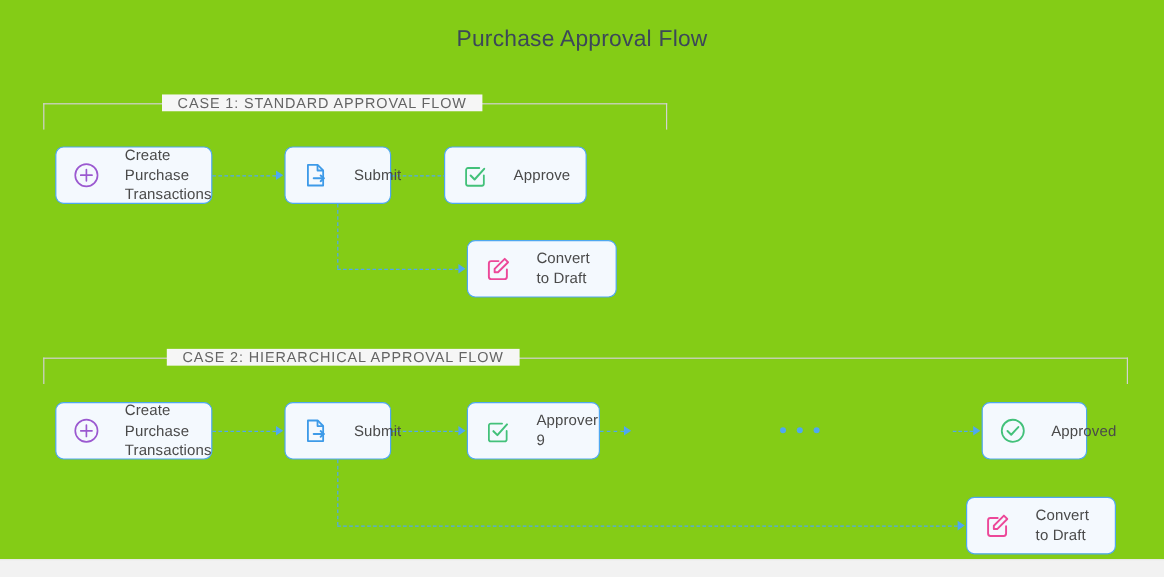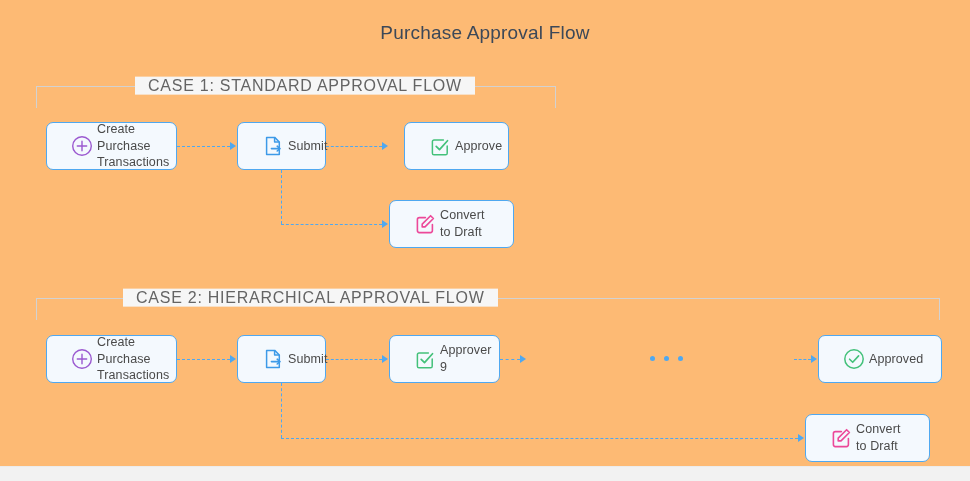--- a/index.html
+++ b/index.html
@@ -11,21 +11,21 @@
     width: 970px;
     height: 481px;
     background: #f7f7f7;
     font-family: "Liberation Sans", sans-serif;
     overflow: hidden;
   }
   #stage {
     position: relative;
     width: 970px;
     height: 481px;
-    background: #fdba74;
+    background: #84cc16;
     box-sizing: border-box;
   }
   #stage::after {
     content: "";
     position: absolute;
     left: 0;
     right: 0;
     bottom: 0;
     height: 14px;
     background: #f2f2f2;
@@ -60,37 +60,37 @@
     border: 1px solid #d2d2d2;
     border-bottom: none;
     box-sizing: border-box;
   }
   .case-legend {
     position: absolute;
     top: 0;
     transform: translateY(-52%);
     background: #f6f6f6;
     padding: 0 13px;
-    font-size: 16px;
+    font-size: 12px;
     letter-spacing: 0.75px;
     color: #646464;
     white-space: nowrap;
   }
 
   
   .node {
     position: absolute;
     box-sizing: border-box;
     background: #f4f9fe;
     border: 1.3px solid #4fa8f0;
     border-radius: 7px;
     display: flex;
     align-items: center;
-    gap: 3px;
-    padding: 0 23px;
+    gap: 20px;
+    padding: 0 13px;
     z-index: 3;
   }
   .node-icon {
     flex: 0 0 auto;
     width: 24px;
     height: 24px;
     display: block;
   }
   .node-label {
     font-size: 12.5px;
@@ -168,21 +168,21 @@
       <svg viewBox="0 0 24 24" width="24" height="24">
         <path d="M5.6 3.4 h8.1 l4.6 4.6 v12.6 h-12.7 z" fill="none" stroke="#3d9ae8" stroke-width="1.5" stroke-linejoin="round"></path>
         <path d="M13.6 3.4 v4.7 h4.7" fill="none" stroke="#3d9ae8" stroke-width="1.5" stroke-linejoin="round"></path>
         <path d="M10.4 14.6 h8.1" stroke="#3d9ae8" stroke-width="1.6" stroke-linecap="round"></path>
         <path d="M16.2 12.2 l2.7 2.4 l-2.7 2.4" fill="none" stroke="#3d9ae8" stroke-width="1.6" stroke-linejoin="round" stroke-linecap="round"></path>
       </svg>
     </span>
     <span class="node-label">Submit</span>
   </div>
 
-  <div class="node" style="left:404px; top:122px; width:105px; height:48px;">
+  <div class="node" style="left:370px; top:122px; width:119px; height:48px;">
     <span class="node-icon">
       <svg viewBox="0 0 24 24" width="24" height="24">
         <path d="M19.2 12.1 v7.1 a1.6 1.6 0 0 1 -1.6 1.6 h-11.6 a1.6 1.6 0 0 1 -1.6 -1.6 v-11.6 a1.6 1.6 0 0 1 1.6 -1.6 h9.4" fill="none" stroke="#43c17a" stroke-width="1.5" stroke-linecap="round"></path>
         <path d="M8.2 12.3 l3.3 3.3 l8.0 -8.9" fill="none" stroke="#43c17a" stroke-width="1.7" stroke-linecap="round" stroke-linejoin="round"></path>
       </svg>
     </span>
     <span class="node-label">Approve</span>
   </div>
 
   <div class="node" style="left:389px; top:200px; width:125px; height:48px;">
@@ -200,21 +200,21 @@
 
   <div class="conn conn-h" style="left:326px; top:146px; width:56px;"></div>
   <div class="arrow-r" style="left:382px; top:141.8px;"></div>
 
   <div class="conn conn-v" style="left:281px; top:170px; height:54px;"></div>
   <div class="conn conn-h" style="left:281px; top:224px; width:101px;"></div>
   <div class="arrow-r" style="left:382px; top:219.8px;"></div>
 
   <div class="case-group" style="left:36px; top:298px; width:904px; height:160px;">
     <div class="case-border"></div>
-    <div class="case-legend" style="left:87px;">CASE 2: HIERARCHICAL APPROVAL FLOW</div>
+    <div class="case-legend" style="left:103px;">CASE 2: HIERARCHICAL APPROVAL FLOW</div>
   </div>
 
   <div class="node" style="left:46px; top:335px; width:131px; height:48px;">
     <span class="node-icon">
       <svg viewBox="0 0 24 24" width="24" height="24">
         <circle cx="12" cy="12" r="9.3" fill="none" stroke="#9b59d0" stroke-width="1.4"></circle>
         <path d="M12 7.3 V16.7 M7.3 12 H16.7" stroke="#9b59d0" stroke-width="1.4" stroke-linecap="round"></path>
       </svg>
     </span>
     <span class="node-label">Create Purchase
@@ -244,21 +244,21 @@
   </div>
 
 
   <div class="ellipsis" style="left:650px; top:356px;">
     <span></span>
     <span></span>
     <span></span>
   </div>
 
 
-  <div class="node" style="left:818px; top:335px; width:124px; height:48px;">
+  <div class="node" style="left:818px; top:335px; width:88px; height:48px;">
     <span class="node-icon">
       <svg viewBox="0 0 24 24" width="24" height="24">
         <circle cx="12" cy="12" r="9.2" fill="none" stroke="#43c17a" stroke-width="1.5"></circle>
         <path d="M7.6 12.2 l3.1 3.1 l5.9 -6.4" fill="none" stroke="#43c17a" stroke-width="1.6" stroke-linecap="round" stroke-linejoin="round"></path>
       </svg>
     </span>
     <span class="node-label">Approved</span>
   </div>
 
   <div class="node" style="left:805px; top:414px; width:125px; height:48px;">

